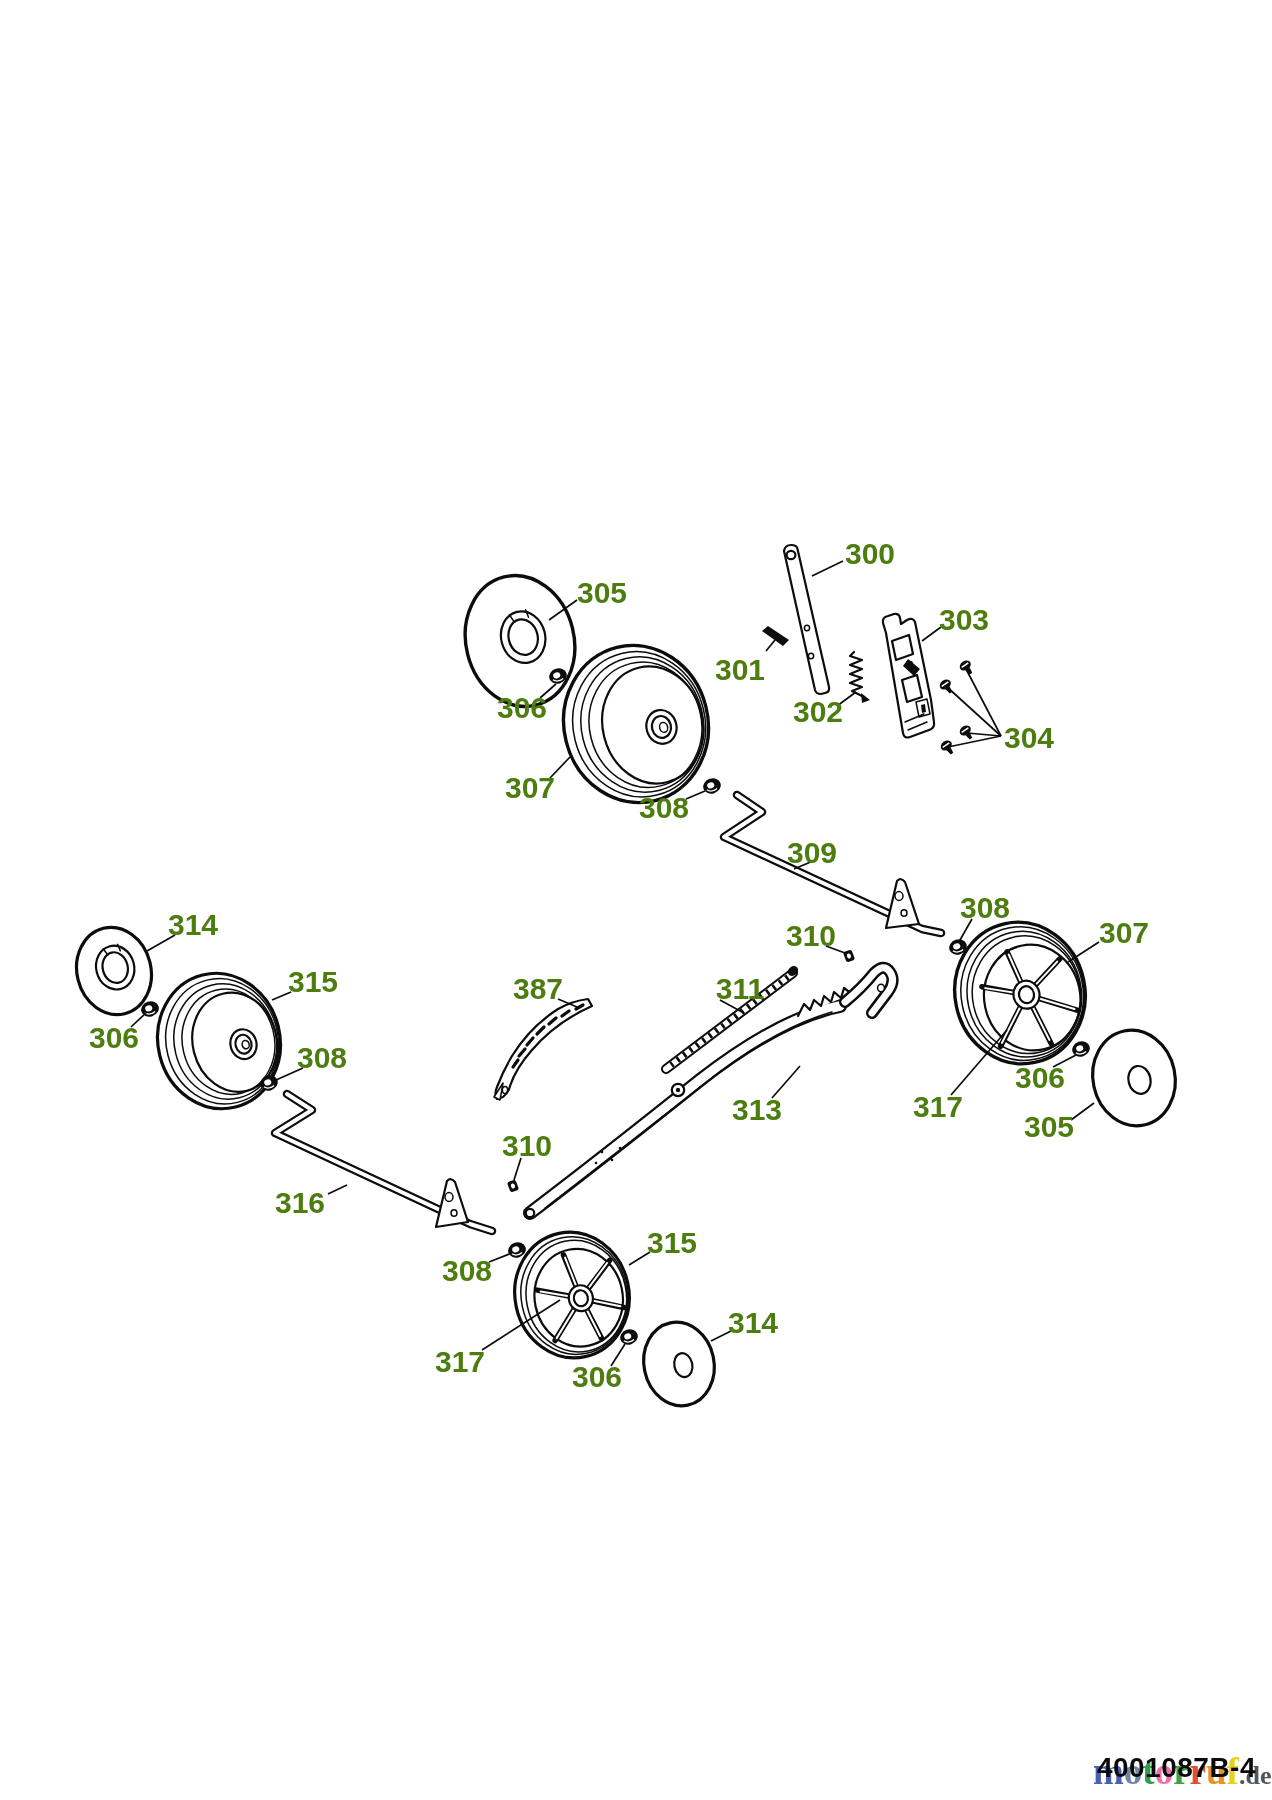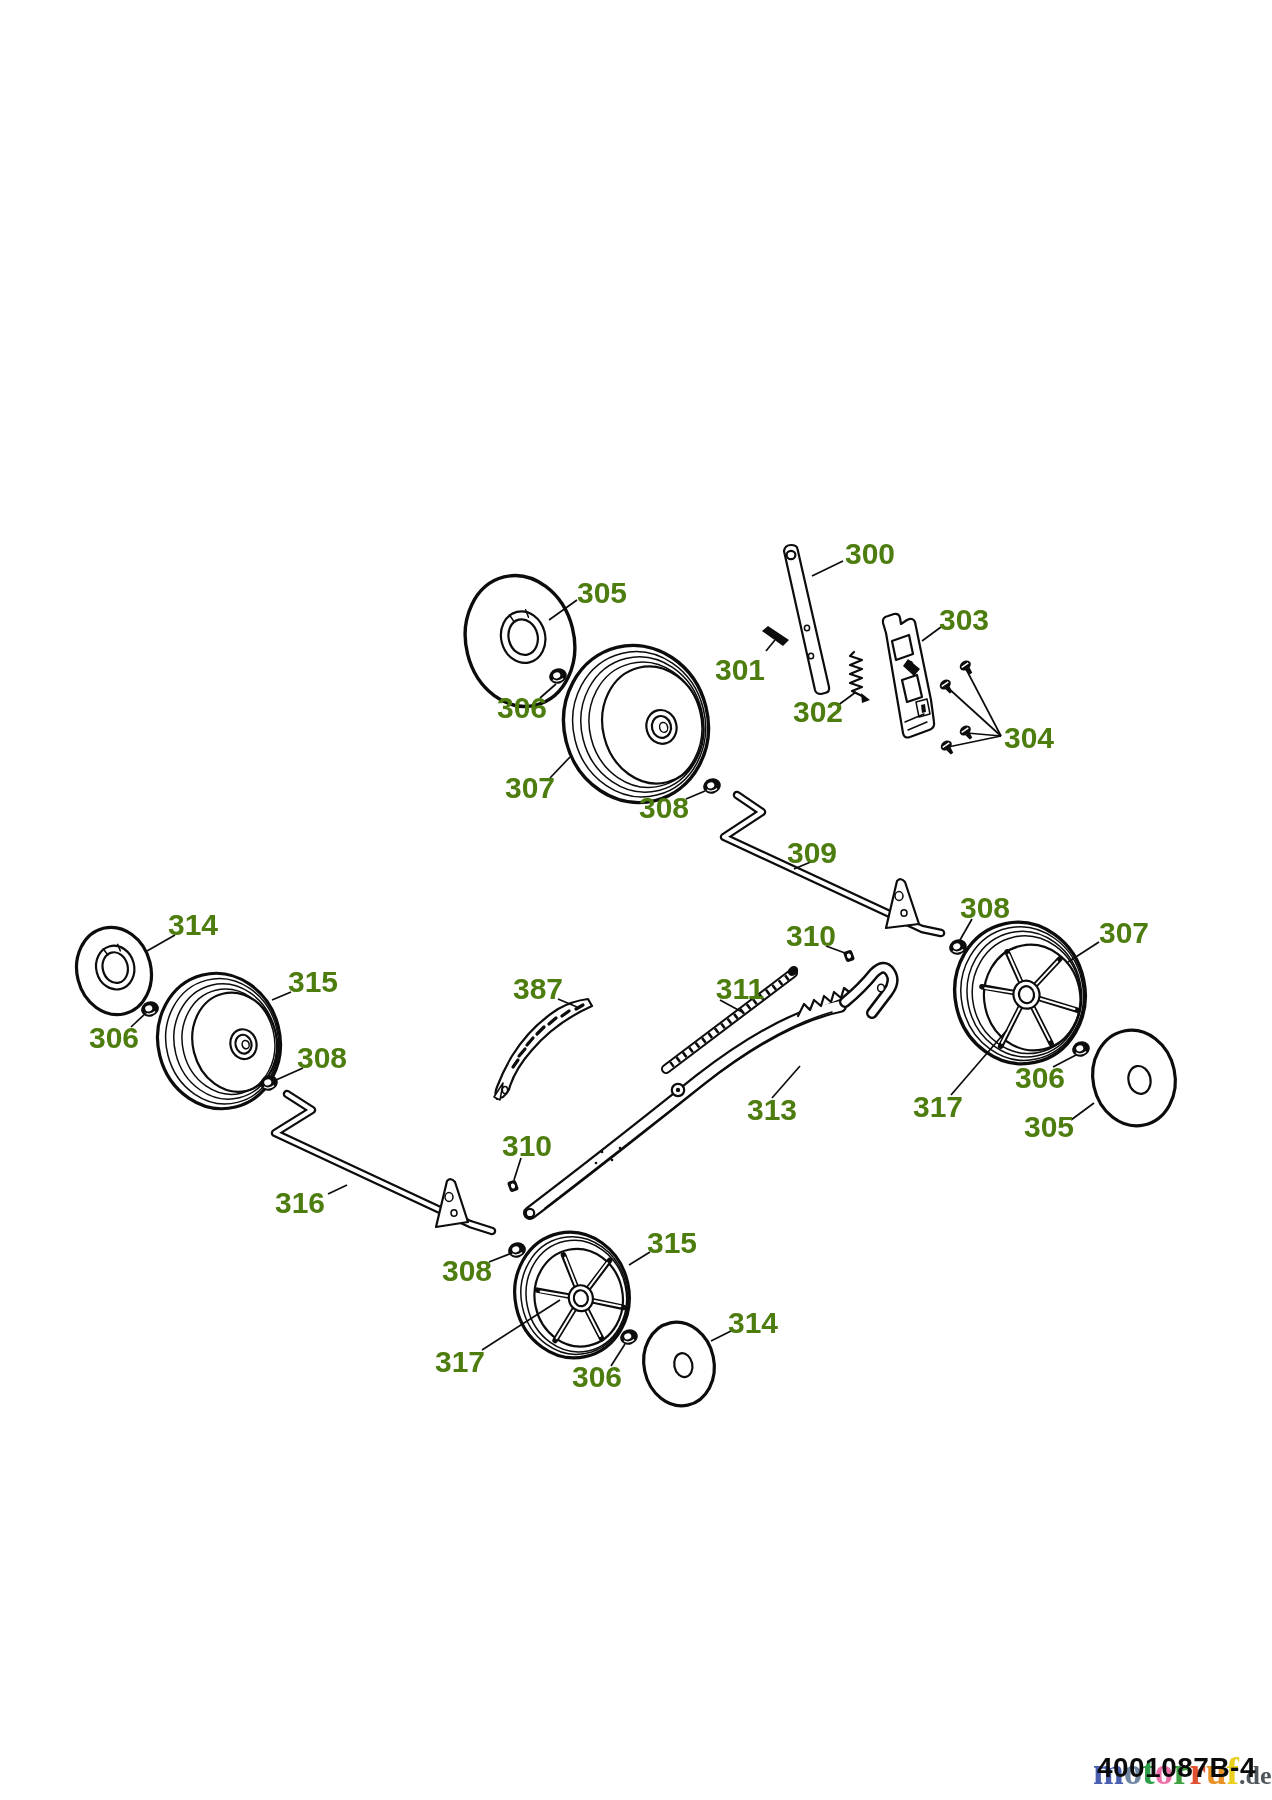--- a/index.html
+++ b/index.html
@@ -336,21 +336,21 @@
       <span class="part-label" style="left: 964px; top: 620px;">303</span>
       <span class="part-label" style="left: 1029px; top: 738px;">304</span>
       <span class="part-label" style="left: 602px; top: 593px;">305</span>
       <span class="part-label" style="left: 522px; top: 708px;">306</span>
       <span class="part-label" style="left: 530px; top: 788px;">307</span>
       <span class="part-label" style="left: 664px; top: 808px;">308</span>
       <span class="part-label" style="left: 812px; top: 853px;">309</span>
       <span class="part-label" style="left: 811px; top: 936px;">310</span>
       <span class="part-label" style="left: 701px; top: 989px; margin-left: 39px;">311</span>
       <span class="part-label" style="left: 538px; top: 989px;">387</span>
-      <span class="part-label" style="left: 757px; top: 1110px; margin-left: 15px;">313</span>
+      <span class="part-label" style="left: 757px; top: 1110px;">313</span>
       <span class="part-label" style="left: 193px; top: 925px;">314</span>
       <span class="part-label" style="left: 313px; top: 982px;">315</span>
       <span class="part-label" style="left: 114px; top: 1038px;">306</span>
       <span class="part-label" style="left: 322px; top: 1058px;">308</span>
       <span class="part-label" style="left: 300px; top: 1203px;">316</span>
       <span class="part-label" style="left: 527px; top: 1146px;">310</span>
       <span class="part-label" style="left: 467px; top: 1271px;">308</span>
       <span class="part-label" style="left: 672px; top: 1243px;">315</span>
       <span class="part-label" style="left: 460px; top: 1362px;">317</span>
       <span class="part-label" style="left: 597px; top: 1377px;">306</span>

